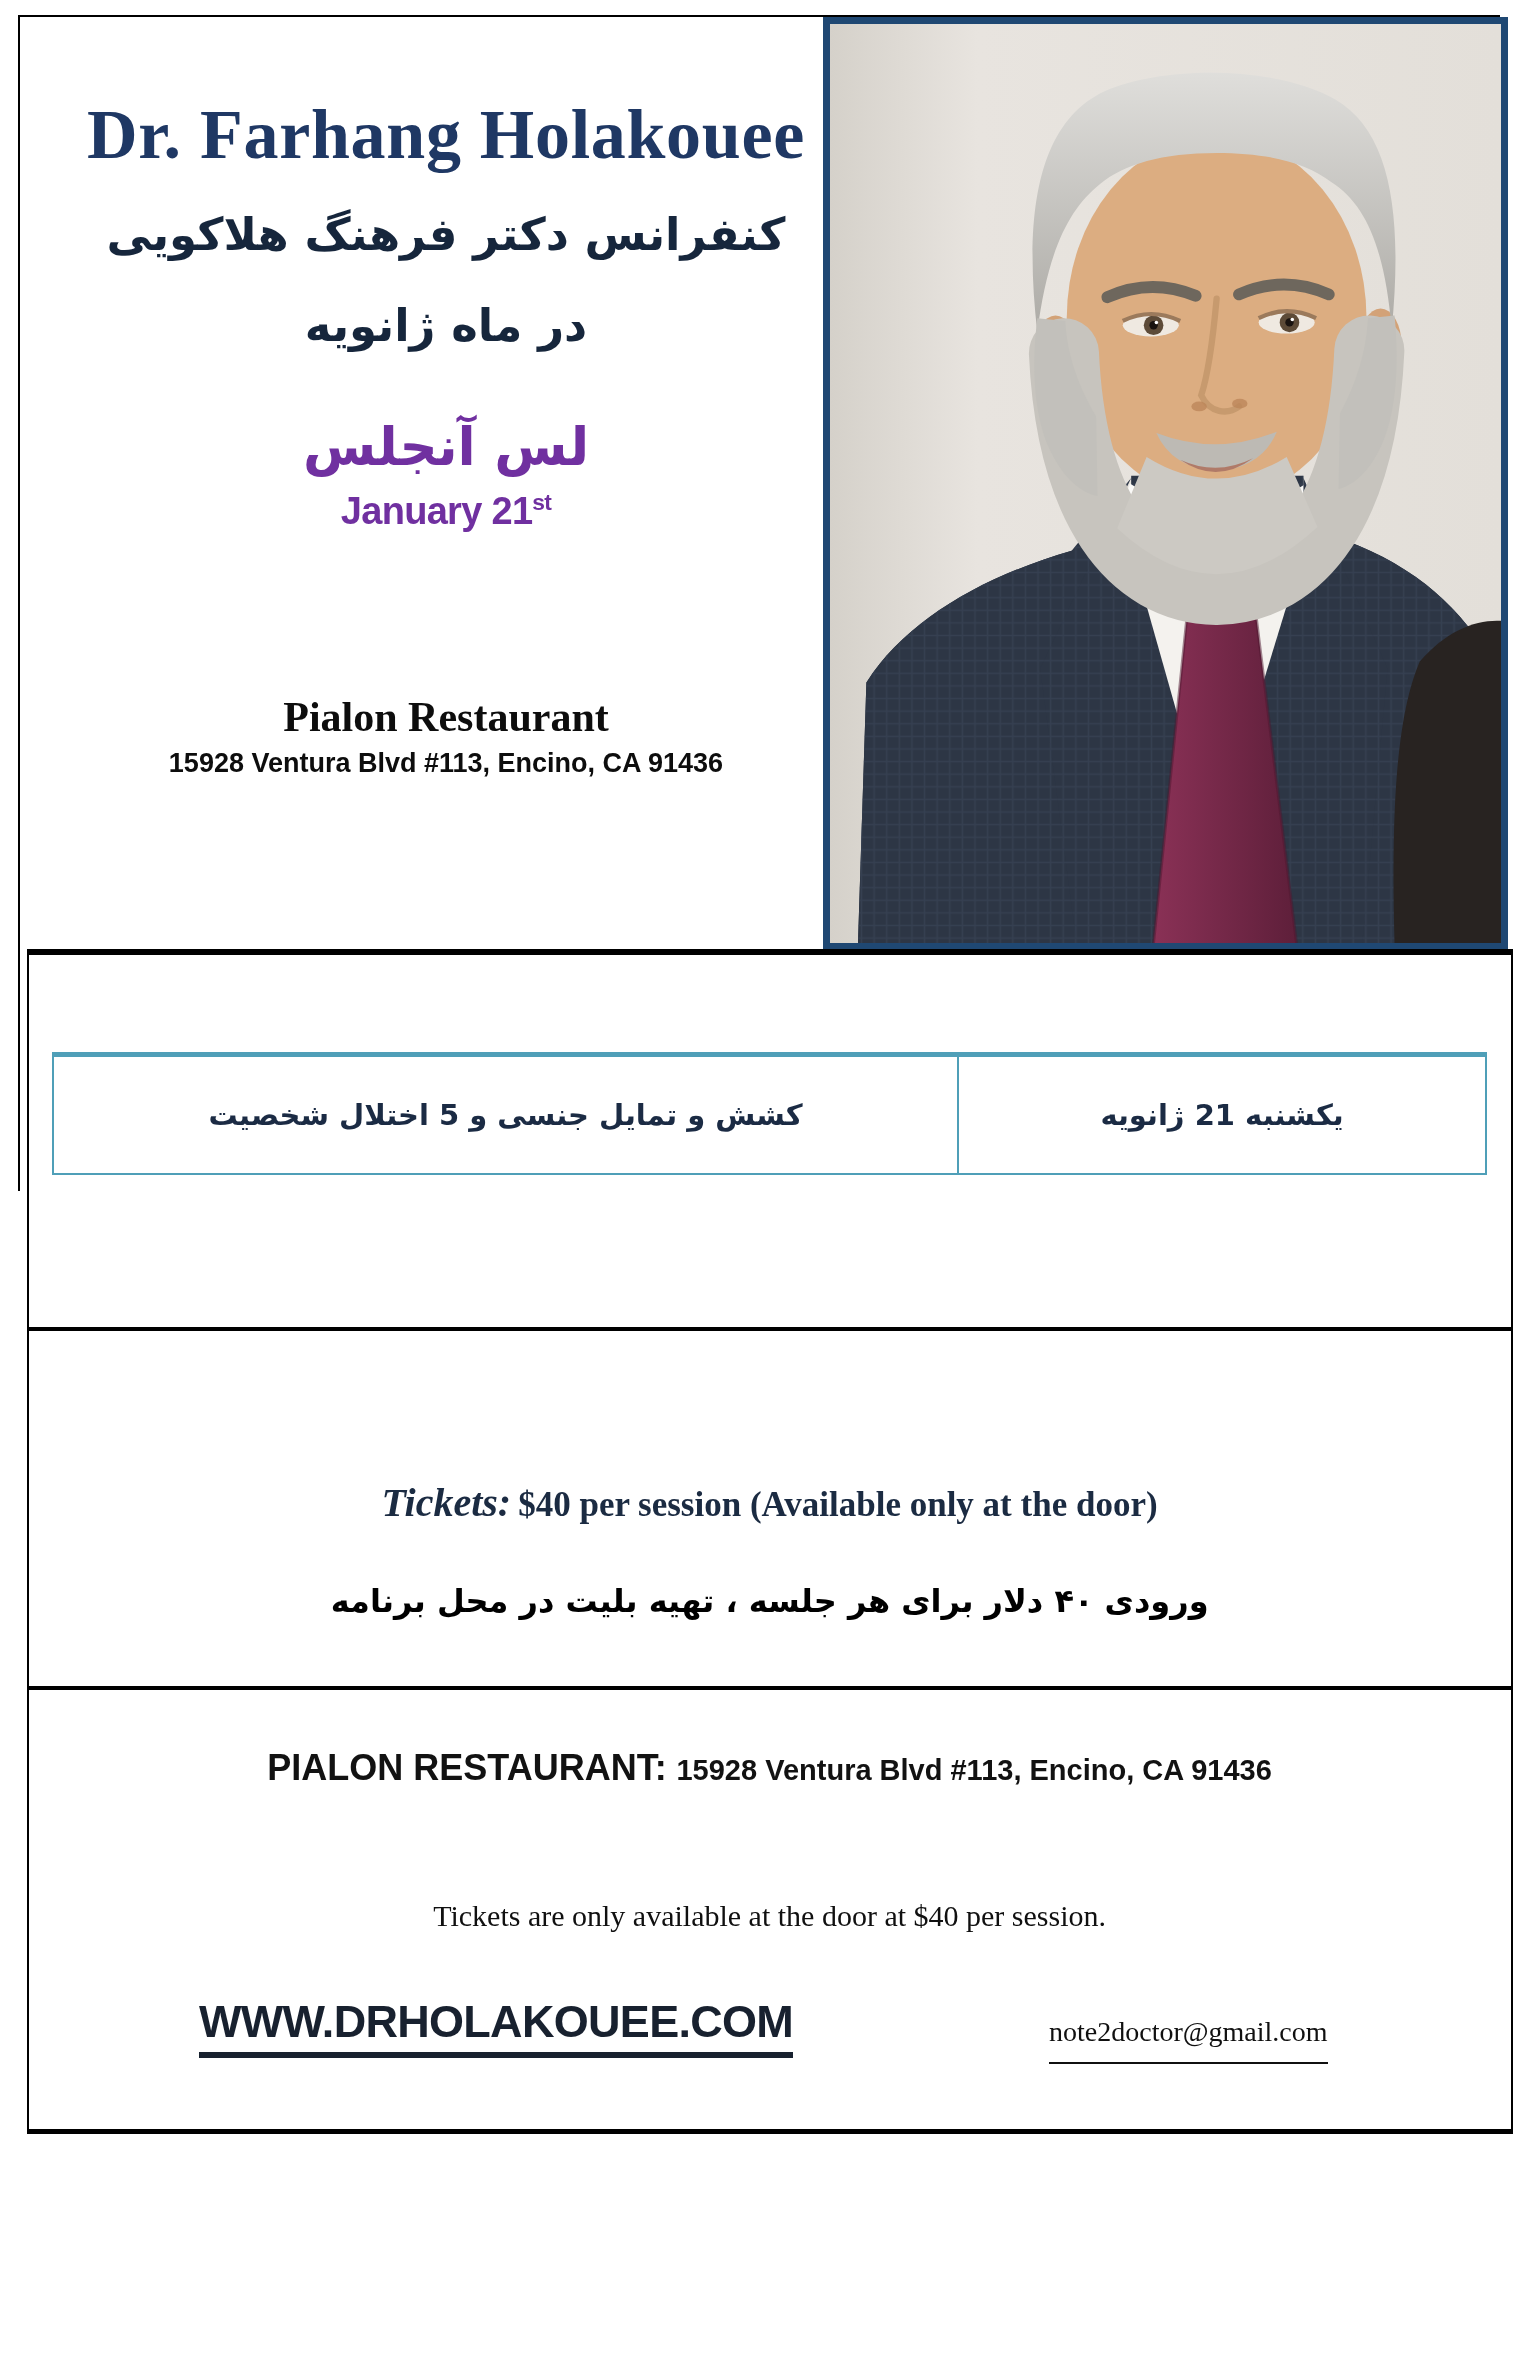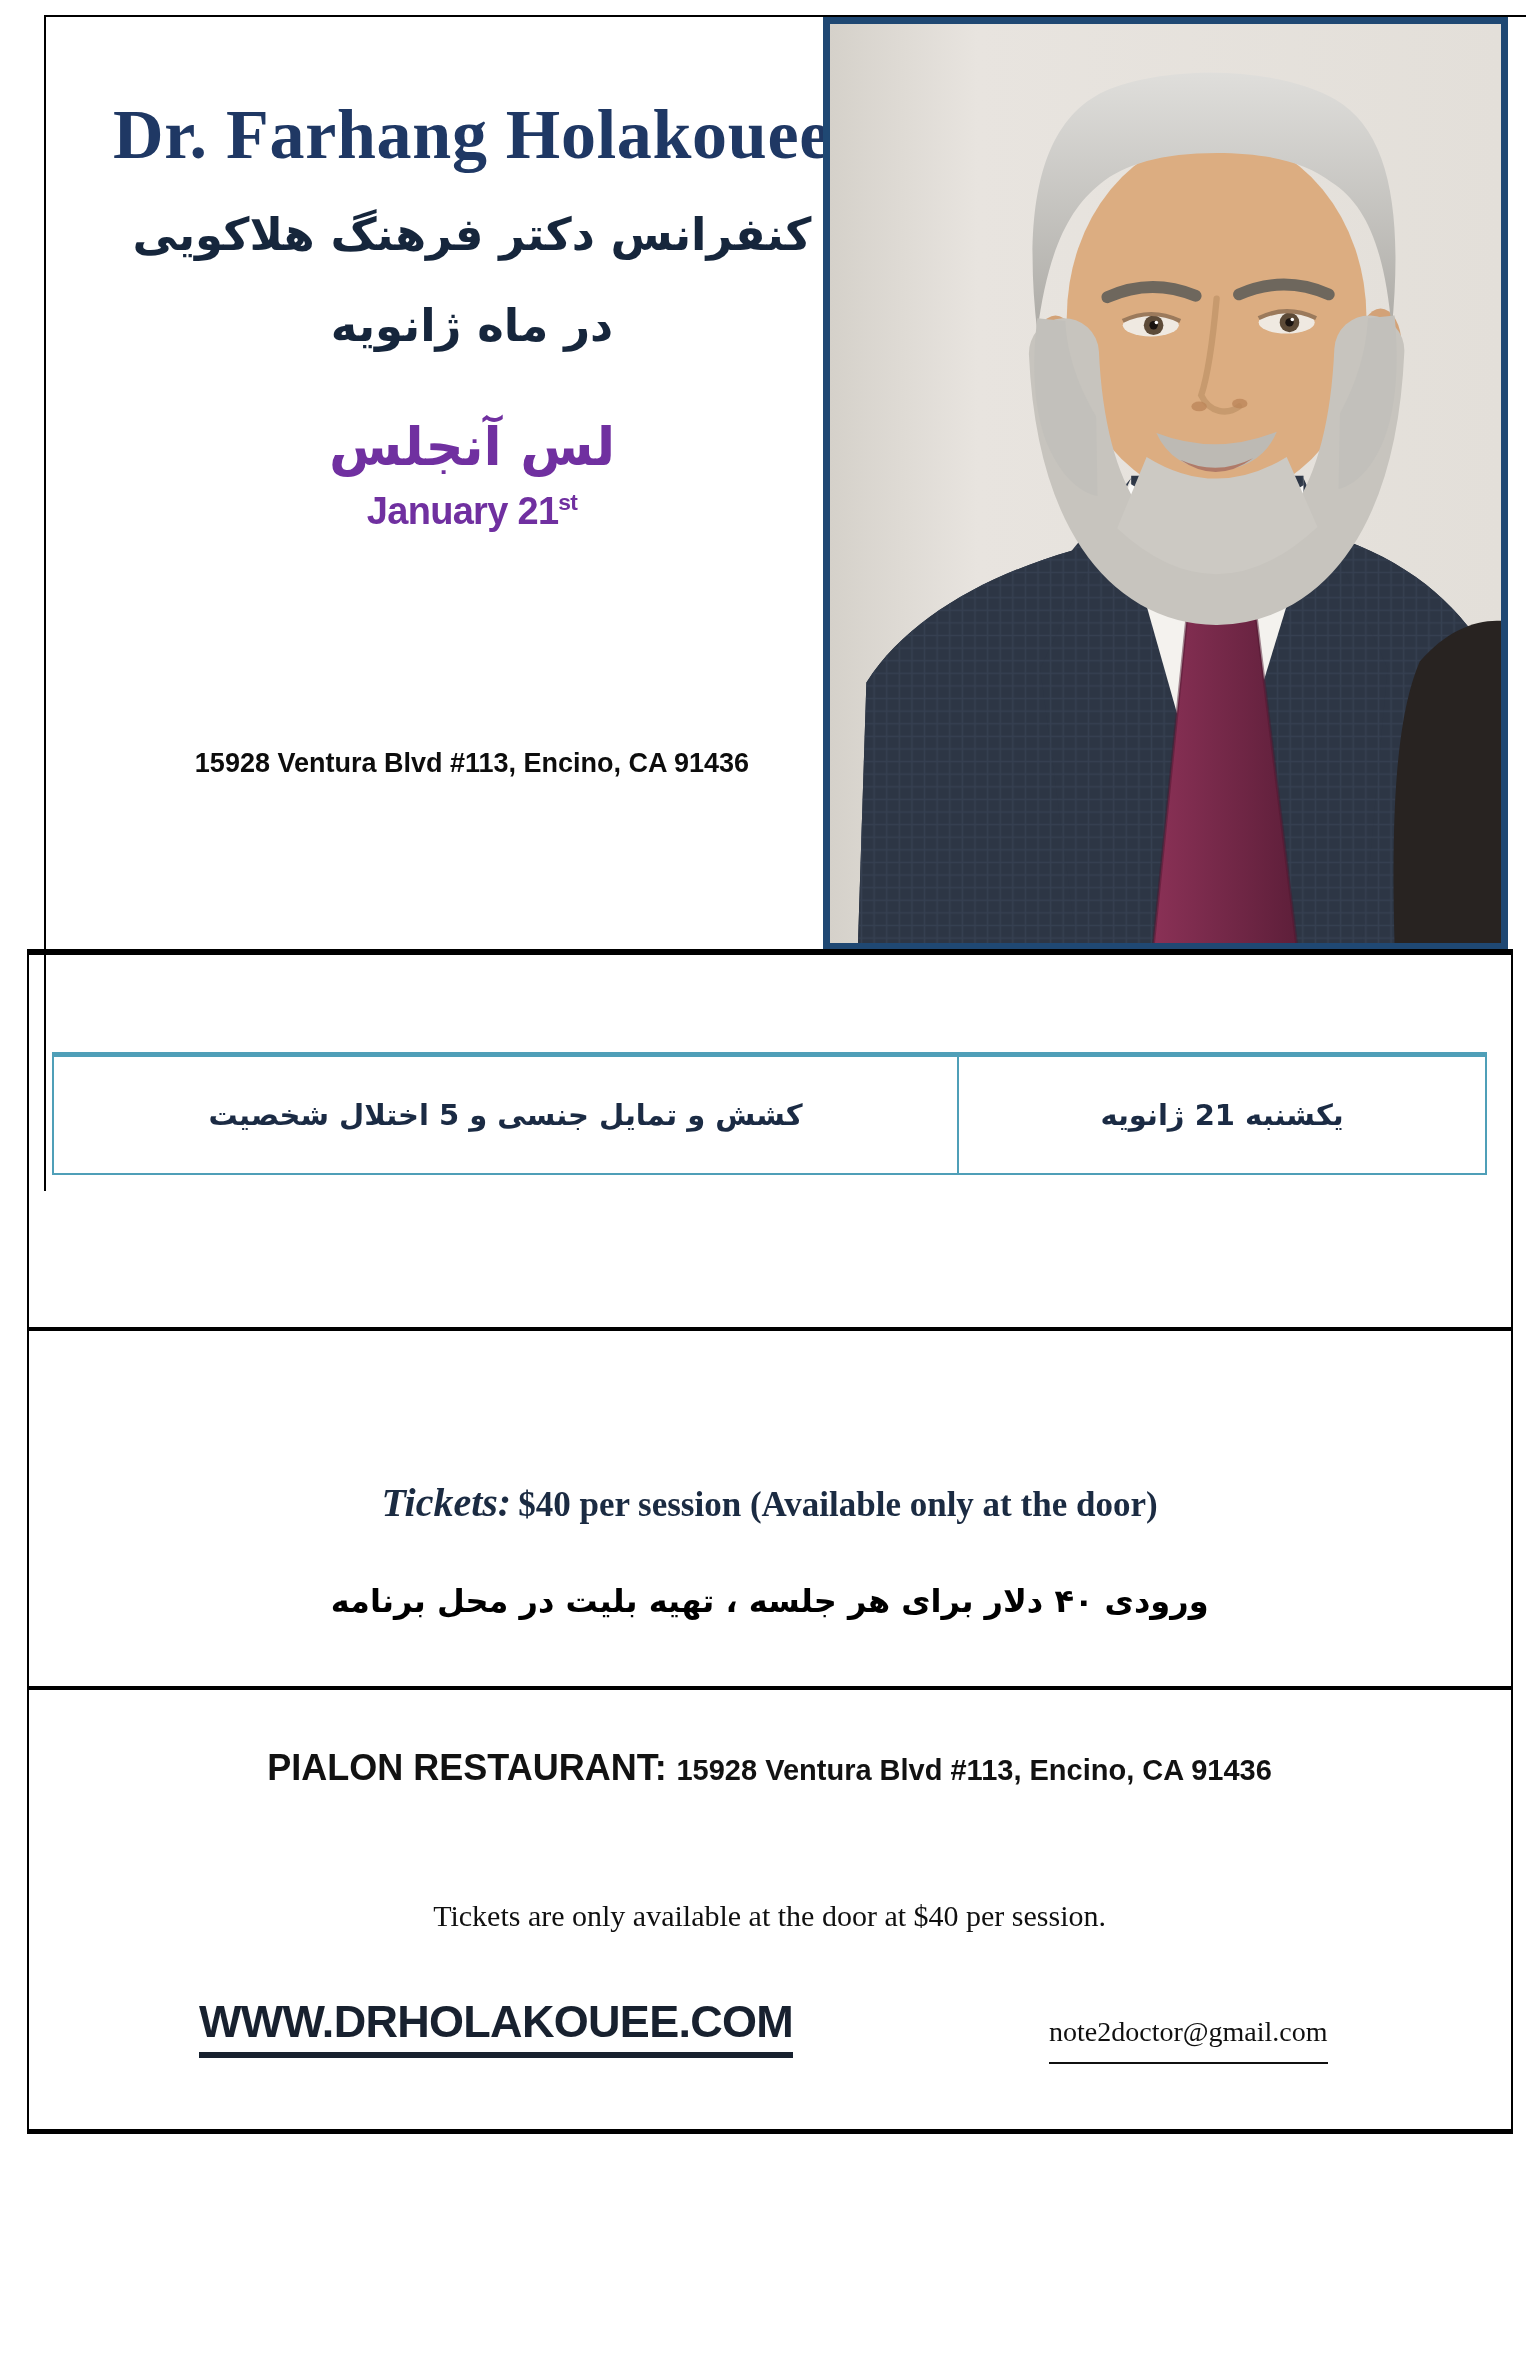--- a/index.html
+++ b/index.html
@@ -7,21 +7,21 @@
     position:relative;width:1538px;height:2377px;background:#ffffff;overflow:hidden;
     font-family:"Liberation Sans","DejaVu Sans",sans-serif;
   }
   .serif{font-family:"Liberation Serif","DejaVu Serif",serif;}
   .sans{font-family:"Liberation Sans","DejaVu Sans",sans-serif;}
   .fa{font-family:"DejaVu Sans",sans-serif;}
   .abs{position:absolute;}
   .nowrap{white-space:nowrap;}
 
   
-  #section-top{left:44px;top:15.4px;width:1482px;height:1176px;
+  #section-top{left:18px;top:15.4px;width:1482px;height:1176px;
     border-top:2.8px solid #000;border-left:2.8px solid #000;box-sizing:border-box;}
   .hdivider{left:26.6px;width:1486px;background:#000;}
   #divider-1{top:949px;height:5.6px;}
   #divider-2{top:1327px;height:3.5px;}
   #divider-3{top:1686px;height:3.5px;}
   #divider-bottom{top:2129px;height:4.9px;}
   .side-bordered{border-left:2.8px solid #000;border-right:2.8px solid #000;box-sizing:border-box;}
   #section-schedule{left:26.6px;top:955px;width:1486px;height:372px;}
   #section-info{left:26.6px;top:1330px;width:1486px;height:356px;}
   #section-footer{left:26.6px;top:1690px;width:1486px;height:440px;}
@@ -77,20 +77,21 @@
 
   <div class="abs" id="section-top">
     <div class="abs" id="top-left-col">
       <div class="centerline serif" id="flyer-title">Dr. Farhang Holakouee</div>
       <div class="centerline fa" id="fa-subtitle-1" dir="rtl">کنفرانس دکتر فرهنگ هلاکویی</div>
       <div class="centerline fa" id="fa-subtitle-2" dir="rtl">در ماه ژانویه</div>
       <div class="centerline fa" id="city-fa" dir="rtl">لس آنجلس</div>
       <div class="centerline sans nowrap" id="date-en">
         <span>January 21</span><sup>st</sup>
       </div>
+      <div class="centerline serif nowrap" id="venue-name">Pialon Restaurant</div>
       <div class="centerline sans nowrap" id="venue-address">15928 Ventura Blvd #113, Encino, CA 91436</div>
     </div>
   </div>
 
   <div class="abs" id="portrait-frame">
     <svg viewBox="0 0 958 1312" preserveAspectRatio="xMidYMid slice" aria-hidden="true">
       <defs>
         <linearGradient id="bgG" x1="0" y1="0" x2="1" y2="0">
           <stop offset="0" stop-color="#d5d1ca"></stop>
           <stop offset="0.22" stop-color="#e8e4df"></stop>

